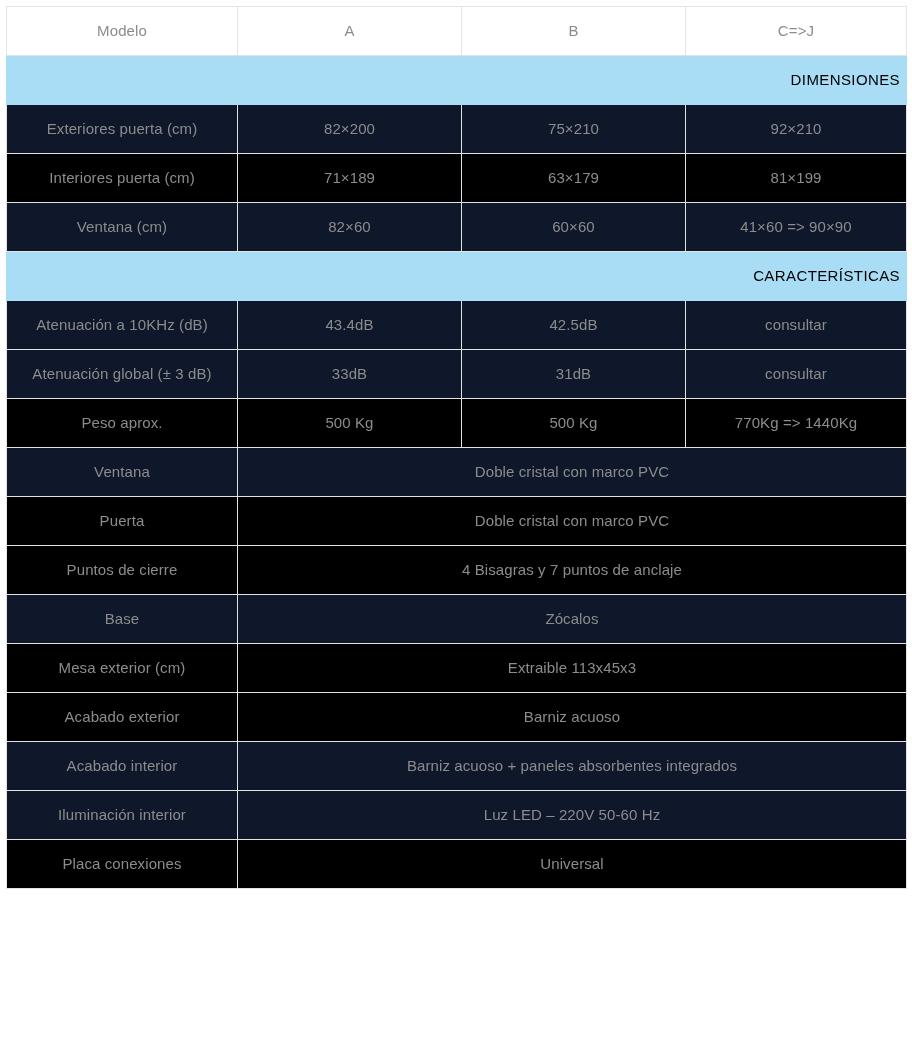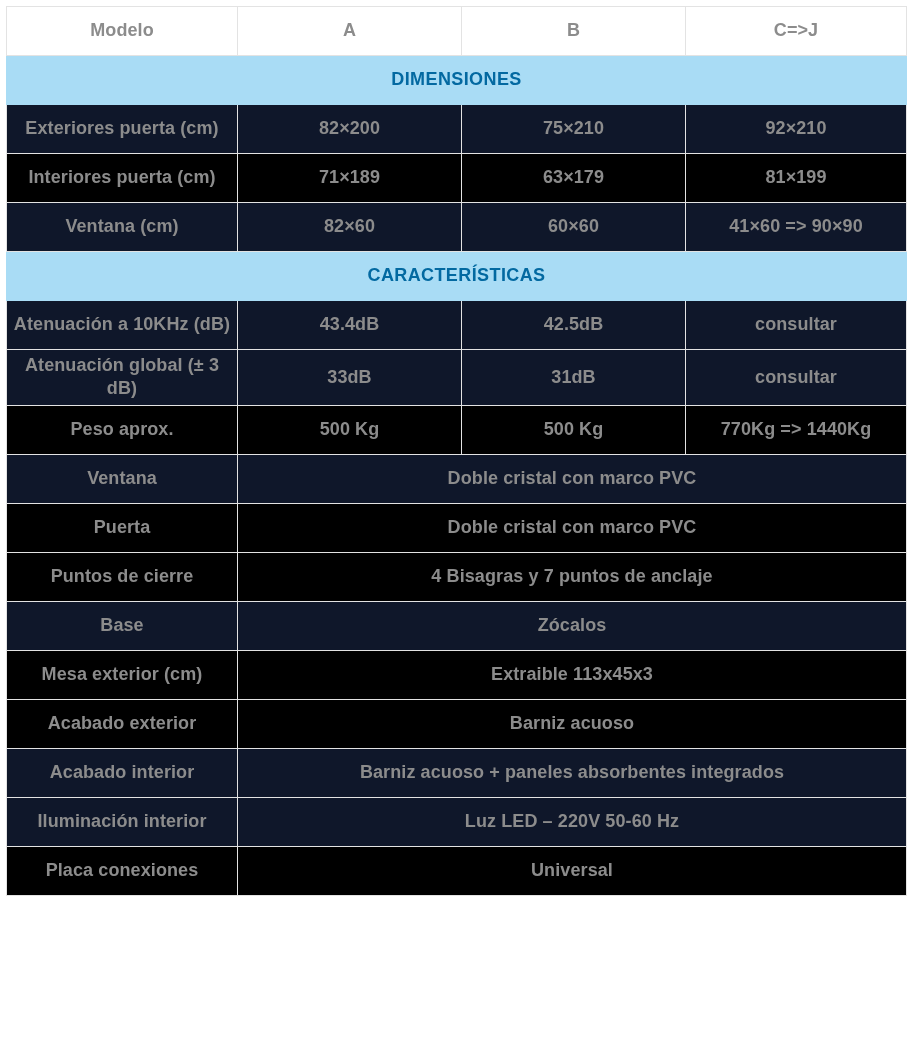--- a/index.html
+++ b/index.html
@@ -19,47 +19,48 @@
     padding: 6px 6px 8px 6px;
   }
   table.spec-table {
     border-collapse: collapse;
     width: 900px;
     table-layout: fixed;
     border: 1px solid #dcdcdc;
   }
   table.spec-table td {
     border: 1px solid #e3e3e3;
-    font-size: 18px;
+    font-size: 15px;
     color: #8c8c8c;
     text-align: center;
     vertical-align: middle;
     height: 40px;
     padding: 4px 6px;
-    font-weight: 700;
+    font-weight: 400;
     letter-spacing: 0.1px;
     line-height: 1.3;
   }
   col.c-label { width: 231px; }
   col.c-a     { width: 224px; }
   col.c-b     { width: 224px; }
   col.c-c     { width: 221px; }
 
   tr.row-odd  td { background: #0f172a; }
   tr.row-even td { background: #000000; }
 
   tr.section-row td {
     background: #a9dcf5 !important;
-    color: #0369a1;
+    color: #000000;
     height: 40px;
     border-left-color: #a9dcf5;
     border-right-color: #a9dcf5;
     border-top-color: #a9dcf5;
     border-bottom-color: #a9dcf5;
     letter-spacing: 0.4px;
+    text-align: right;
   }
   tr.header-row td {
     background: #ffffff;
     color: #8c8c8c;
   }
   td.label-cell { color: #8c8c8c; }
 </style>
 </head>
 <body>
 

